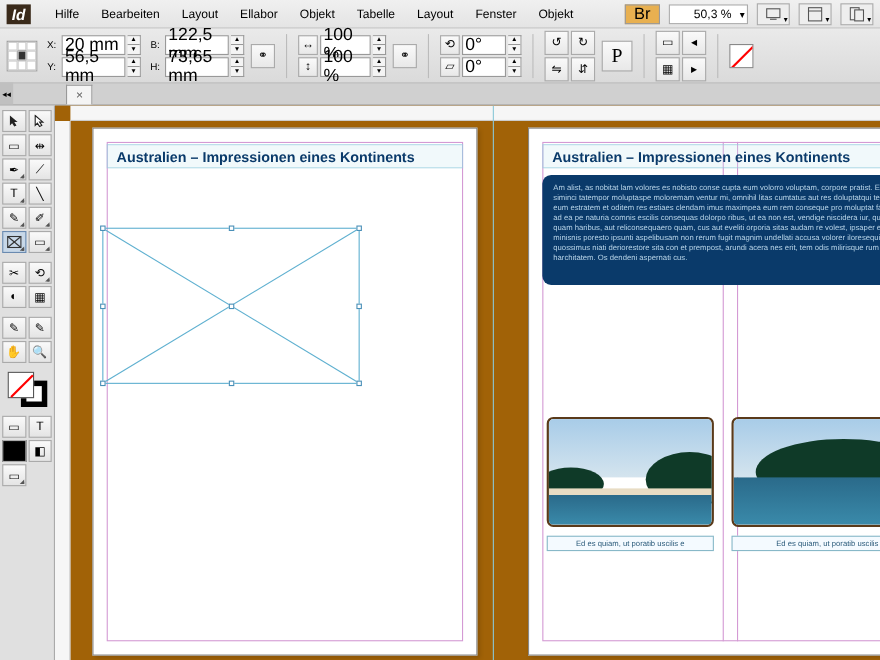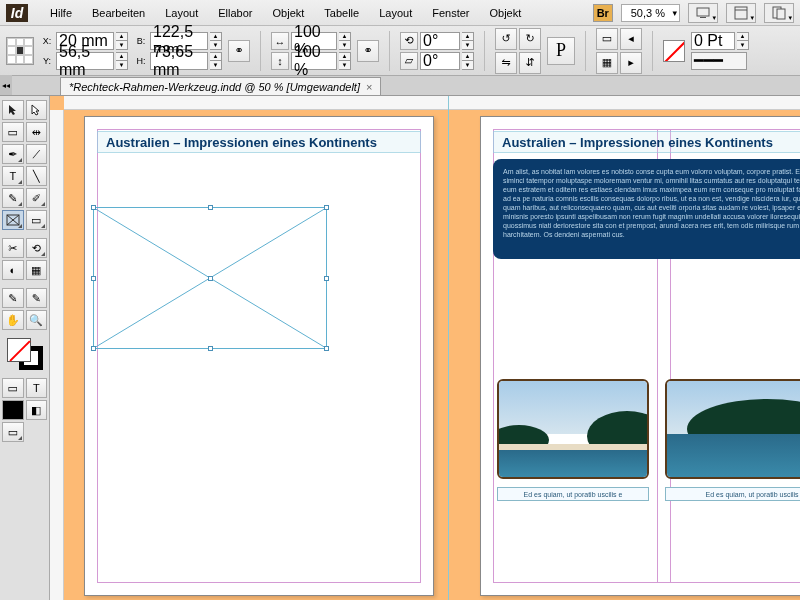--- a/index.html
+++ b/index.html
@@ -1,22 +1,22 @@
 <!DOCTYPE html>
 <html><head>
 <meta charset="utf-8">
 <style>
 *{margin:0;padding:0;box-sizing:border-box;font-family:Tahoma,Arial,sans-serif;font-size:11px;user-select:none}
 body{width:800px;height:600px;background:#e8e8e8;overflow:hidden;position:relative}
 .menubar{height:26px;background:linear-gradient(#f0f0f0,#e4e4e4);border-bottom:1px solid #bbb;display:flex;align-items:center;padding:0 6px}
 .app-icon{width:22px;height:18px;background:#3a2a1a;color:#fff;display:flex;align-items:center;justify-content:center;font-weight:bold;font-style:italic;font-size:14px;margin-right:12px}
 .menu-item{padding:0 10px;cursor:default}
 .menu-right{margin-left:auto;display:flex;align-items:center;gap:8px}
-.br-btn{width:20px;height:18px;background:#e8b050;border:1px solid #999;display:flex;align-items:center;justify-content:center;font-size:11px;font-weight:bold}
-.zoom-sel{height:18px;border:1px solid #aaa;background:#fff;padding:0 14px 0 9px;display:flex;align-items:center;position:relative}
+.br-btn{width:32px;height:18px;background:#e8b050;border:1px solid #999;display:flex;align-items:center;justify-content:center;font-size:15px;font-weight:normal}
+.zoom-sel{height:18px;border:1px solid #aaa;background:#fff;padding:0 14px 0 22px;display:flex;align-items:center;position:relative}
 .zoom-sel::after{content:"▾";position:absolute;right:2px;font-size:9px}
 .mini-tool{width:30px;height:20px;border:1px solid #aaa;background:#eee;display:flex;align-items:center;justify-content:center;position:relative}
 .mini-tool::after{content:"▾";position:absolute;right:1px;bottom:0;font-size:7px}
 .control-bar{height:50px;background:linear-gradient(#eaeaea,#dadada);border-bottom:1px solid #aaa;display:flex;align-items:center;padding:2px 6px;gap:6px}
 .cb-group{display:flex;flex-direction:column;gap:2px}
 .cb-row{display:flex;align-items:center;gap:2px}
 .cb-label{font-size:9px;width:14px;text-align:center}
 .cb-input{height:18px;border:1px solid #999;background:#fff;padding:0 2px;display:flex;align-items:center;font-size:16px;width:58px;position:relative}
 .cb-stepper{width:12px;height:18px;border:1px solid #999;border-left:none;display:flex;flex-direction:column}
 .cb-stepper div{flex:1;display:flex;align-items:center;justify-content:center;font-size:6px;background:#f4f4f4}
@@ -35,21 +35,21 @@
 .workspace{position:absolute;top:96px;left:0;right:0;bottom:0;display:flex}
 .toolbox{width:50px;background:#e0e0e0;border-right:1px solid #aaa;padding:4px 2px;display:flex;flex-direction:column;gap:2px}
 .tool-row{display:flex;gap:2px}
 .tool{width:22px;height:20px;border:1px solid #aaa;background:linear-gradient(#fafafa,#e4e4e4);display:flex;align-items:center;justify-content:center;position:relative}
 .tool.active{background:#c8d8e8;border-color:#6a8ab0}
 .tool.corner::after{content:"";position:absolute;right:1px;bottom:1px;border:2px solid transparent;border-right-color:#555;border-bottom-color:#555}
 .fill-stroke{width:40px;height:36px;position:relative;margin:4px auto}
 .fs-fill{position:absolute;width:24px;height:24px;border:1px solid #555;background:#fff;left:2px;top:2px}
 .fs-fill::after{content:"";position:absolute;width:28px;height:2px;background:red;top:50%;left:-2px;transform:rotate(-45deg)}
 .fs-stroke{position:absolute;width:24px;height:24px;border:5px solid #000;right:2px;bottom:2px;background:#fff}
-.canvas{flex:1;background:#fdba74;position:relative;overflow:hidden}
+.canvas{flex:1;background:#a16207;position:relative;overflow:hidden}
 .ruler-h{position:absolute;top:0;left:14px;right:0;height:14px;background:#f6f6f6;border-bottom:1px solid #ccc}
 .ruler-v{position:absolute;top:14px;left:0;bottom:0;width:14px;background:#f6f6f6;border-right:1px solid #ccc}
 .page{position:absolute;background:#fff;border:1px solid #888;box-shadow:2px 2px 4px rgba(0,0,0,.15)}
 .page1{left:34px;top:20px;width:350px;height:480px}
 .page2{left:430px;top:20px;width:370px;height:480px}
 .margin{position:absolute;border:1px solid #d49ad4;left:12px;right:12px;top:12px;bottom:12px}
 .guide-v{position:absolute;top:0;bottom:0;width:1px;background:#8ac8d8}
 .col-guide{position:absolute;top:12px;bottom:12px;border-left:1px solid #d49ad4;border-right:1px solid #d49ad4}
 .heading{position:absolute;left:12px;right:12px;top:14px;height:22px;display:flex;align-items:center;padding:0 8px;color:#0a3a6a;font-weight:bold;font-size:13px;border:1px solid rgba(140,200,220,.6);background:rgba(200,230,240,.25);white-space:nowrap;overflow:hidden}
 .frame{position:absolute;border:1px solid #5fb0d0}
@@ -207,38 +207,25 @@
       <div class="icon-btn">▭</div>
       <div class="icon-btn">◂</div>
     </div>
     <div class="cb-row">
       <div class="icon-btn">▦</div>
       <div class="icon-btn">▸</div>
     </div>
   </div>
   <div class="sep"></div>
   <div class="swatch-none"></div>
-  <div class="cb-group">
-    <div class="cb-row">
-      <div class="cb-input" style="width:44px">0 Pt</div>
-      <div class="cb-stepper">
-          <div>▲</div>
-          <div>▼</div>
-        </div>
-    </div>
-    <div class="cb-row">
-      <div class="cb-input" style="width:56px;background:#f4f4f4">━━━</div>
-    </div>
-  </div>
 </div>
 
 <div class="tabstrip">
   <div class="tabstrip-arrow">◂◂</div>
   <div class="doc-tab">
-    <span>*Rechteck-Rahmen-Werkzeug.indd @ 50 % [Umgewandelt]</span>
     <span class="close">×</span>
   </div>
 </div>
 
 <div class="workspace">
   <div class="toolbox">
     <div class="tool-row">
       <div class="tool">
           <svg width="12" height="12">
             <path d="M2 1 L2 10 L4 8 L6 11 L8 10 L6 7 L9 7 Z" fill="#222"></path>

